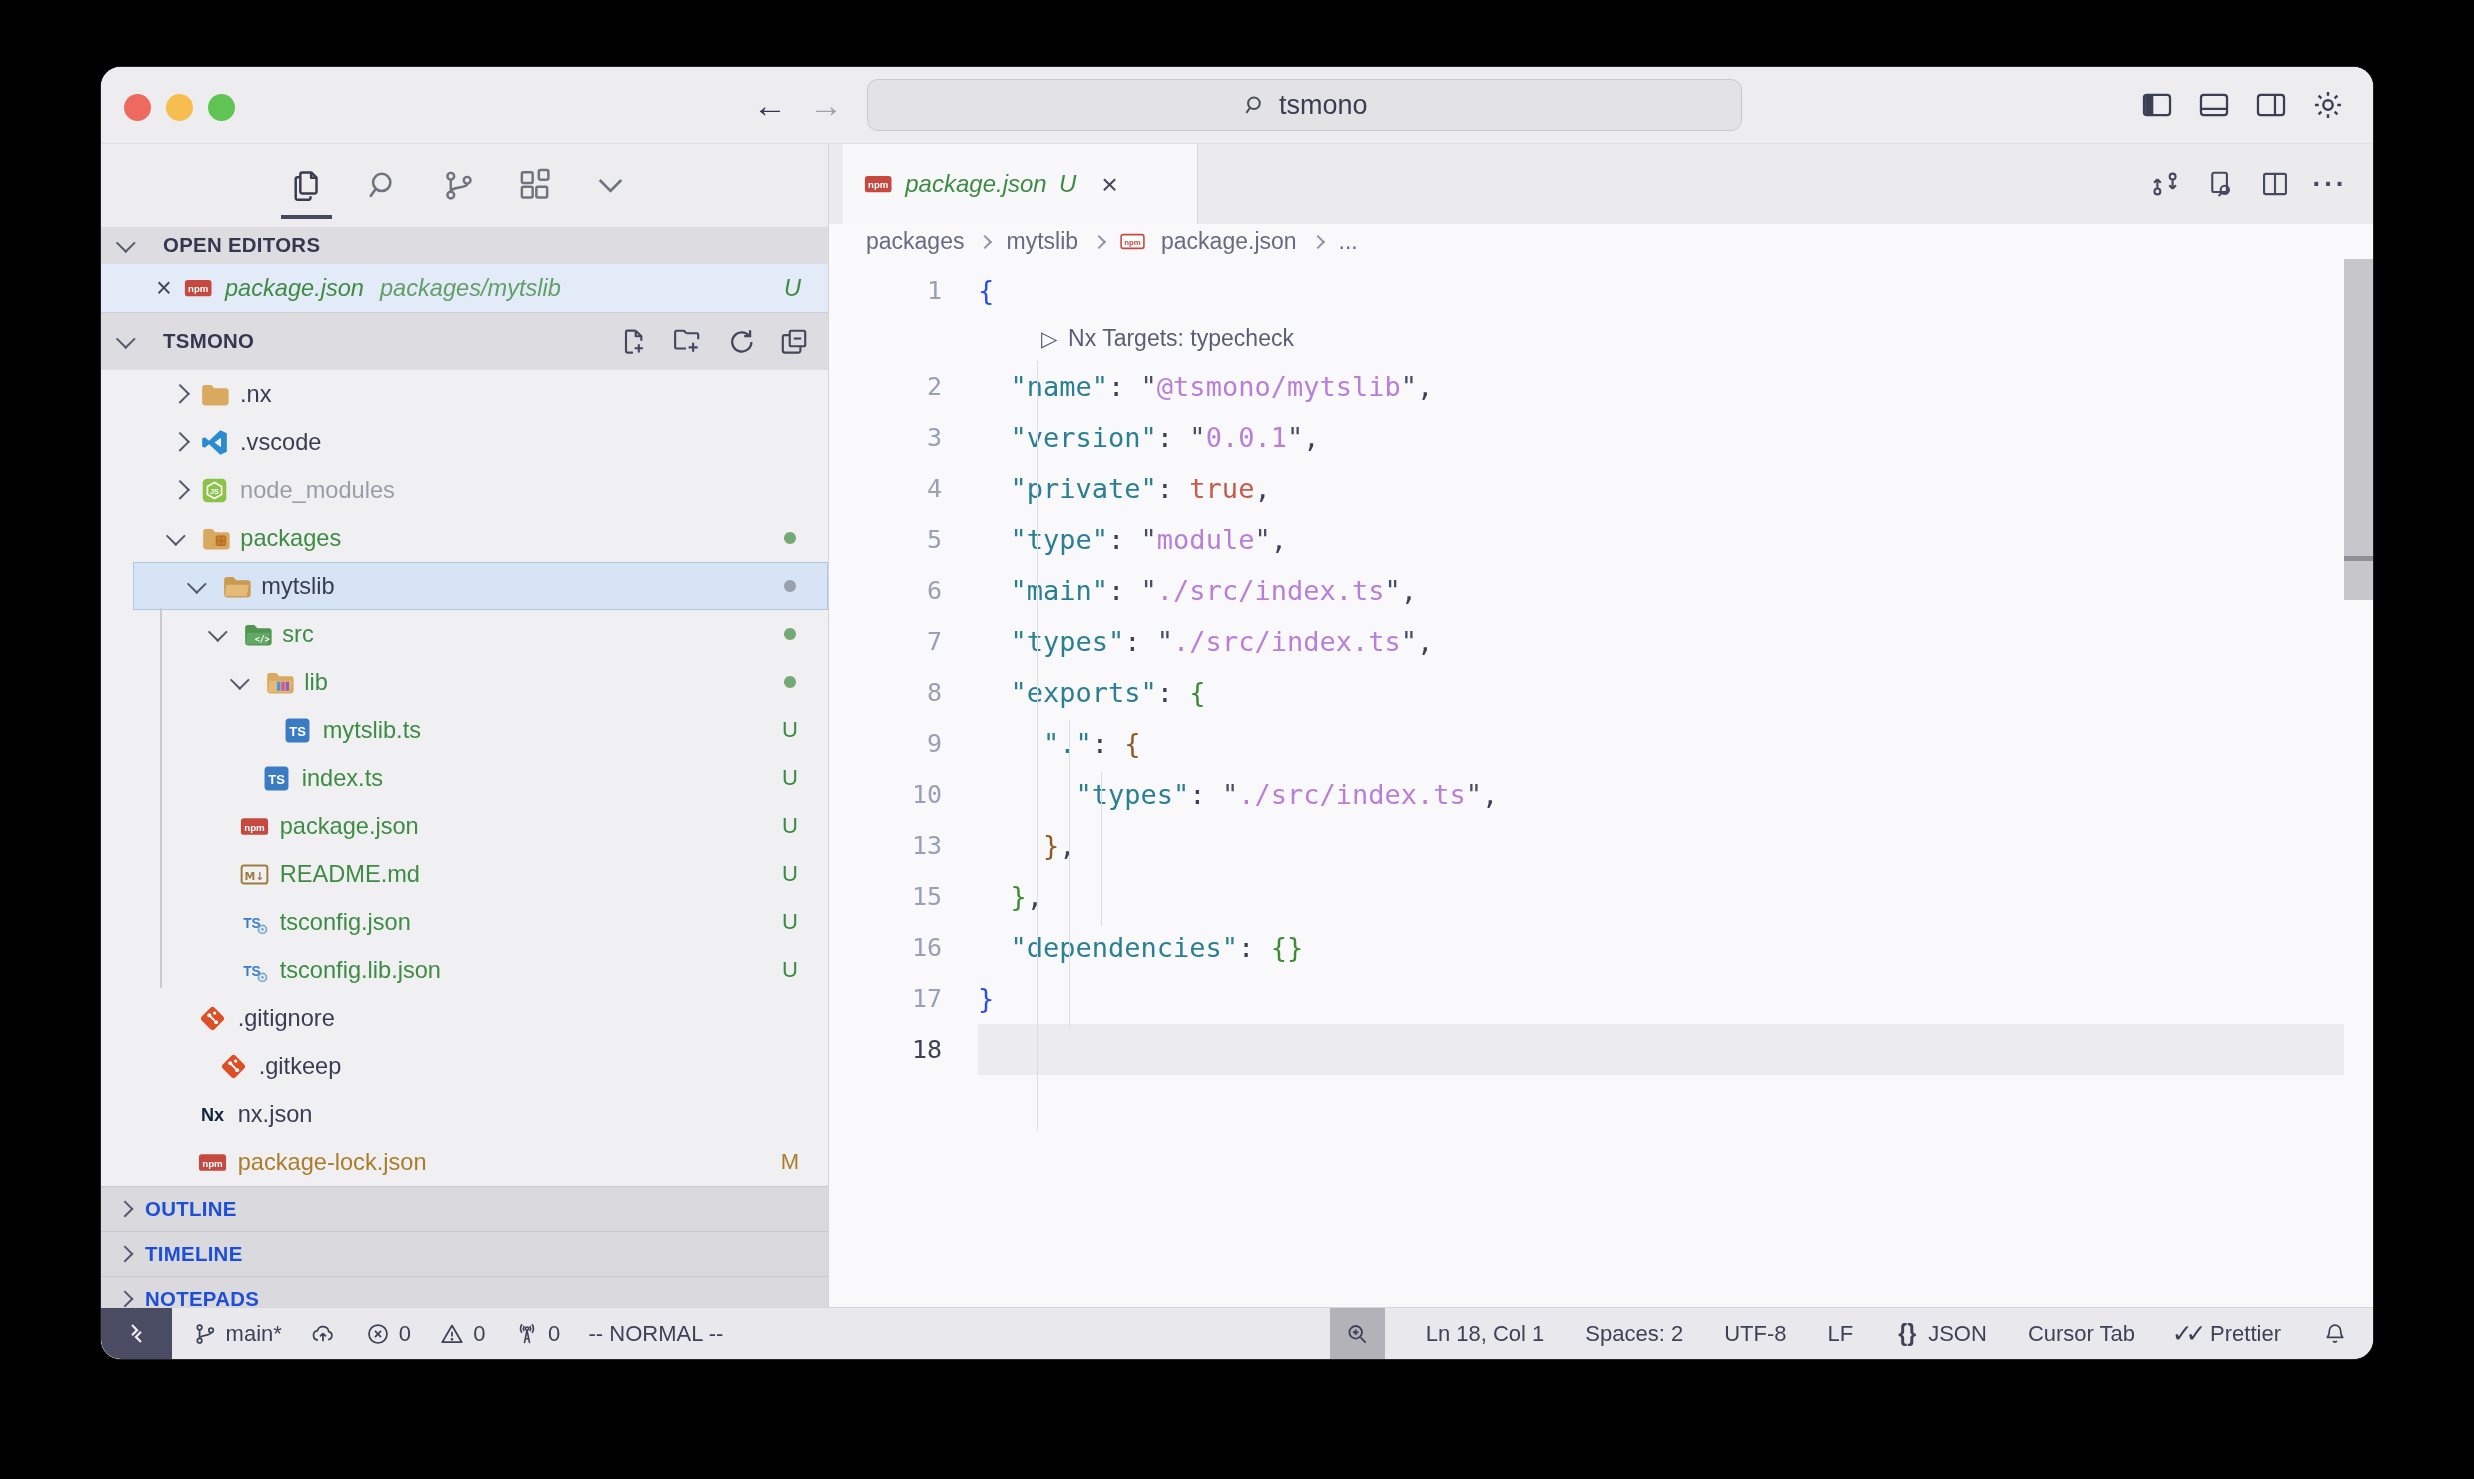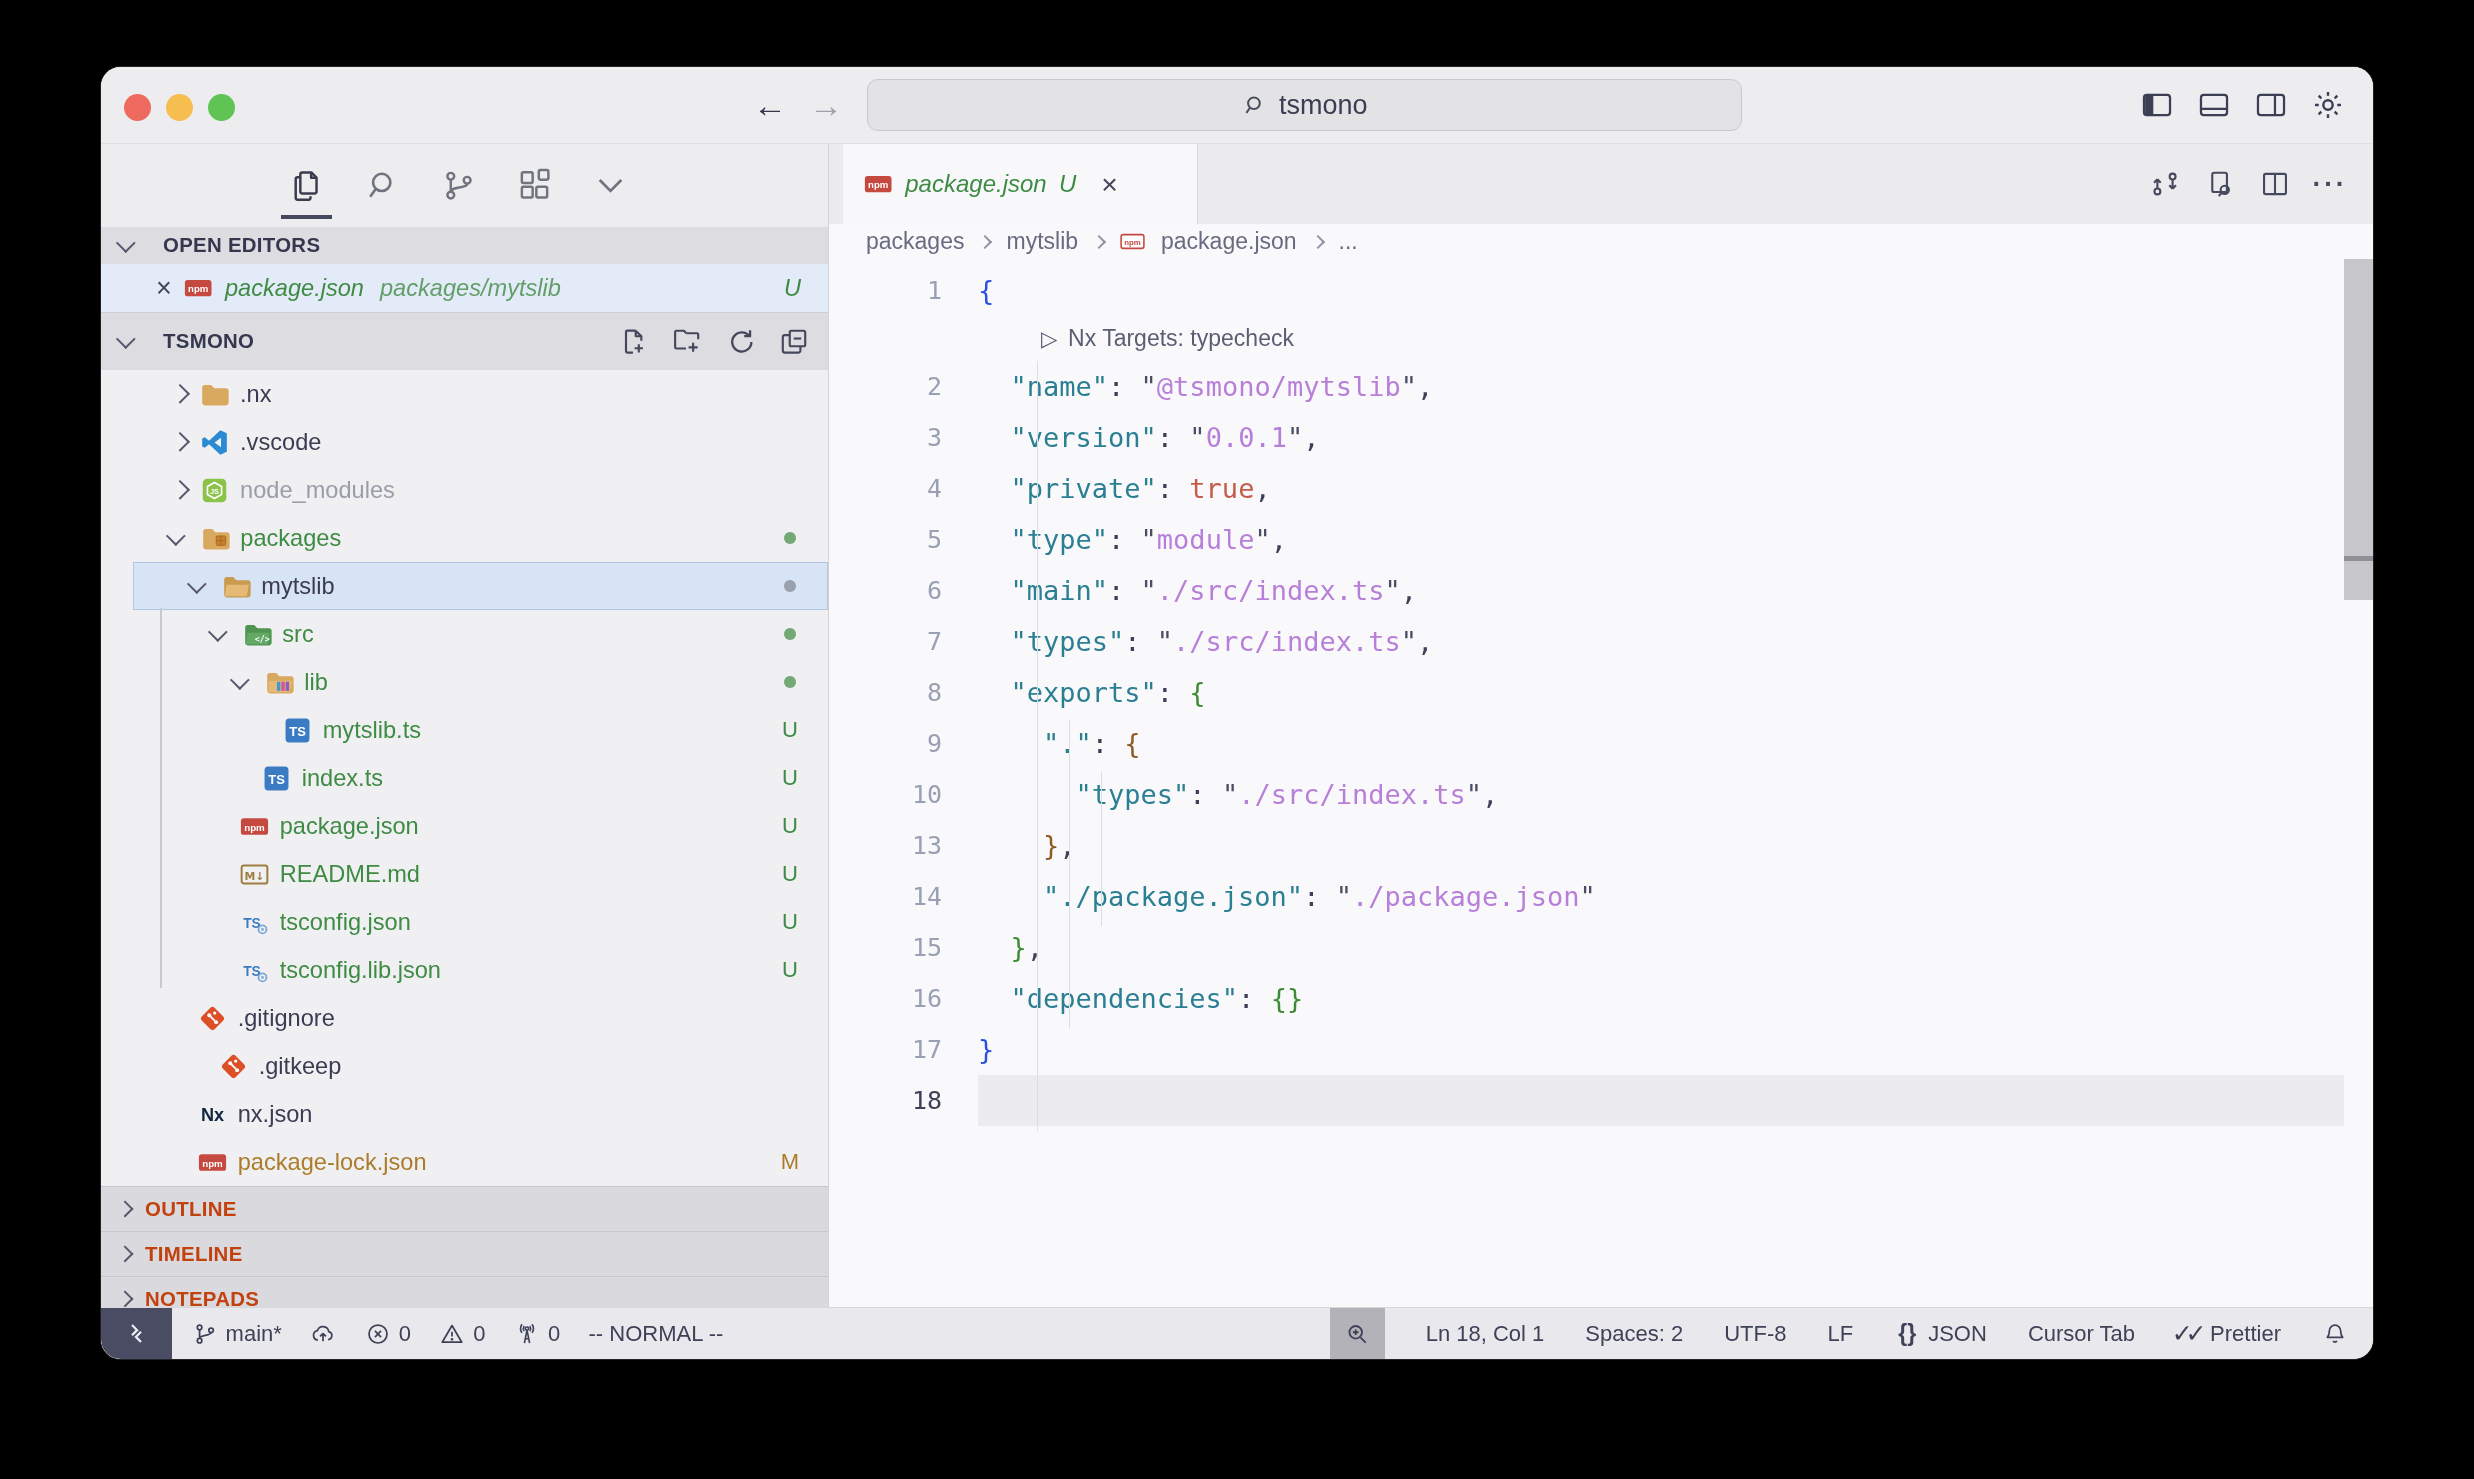--- a/index.html
+++ b/index.html
@@ -52,21 +52,21 @@
   .t-label{margin-left:10.7px;white-space:nowrap;}
   .t-right{margin-left:auto;margin-right:23px;width:30px;display:flex;justify-content:center;}
   .t-badge{font-size:22px;}
   .t-dot{width:11.6px;height:11.6px;border-radius:50%;}
   .t-dot.green{background:#74a874;}
   .t-dot.gray{background:#98a1ad;}
   .t-dark{color:#3a3d52;}.t-green{color:#3e8b44;}.t-gray{color:#9a9da8;}.t-gold{color:#ab7c2a;}
   .tree-guide{position:absolute;width:1.8px;background:#c9c9cf;left:59px;}
   .bottom-secs{margin-top:auto;background:#d9d9de;}
   .b-head{height:44px;display:flex;align-items:center;gap:14.2px;padding:0 18px;font-size:20.4px;font-weight:700;
-          color:#c2410c;letter-spacing:0.3px;border-top:0.9px solid #c7c7cd;}
+          color:#1d4ed8;letter-spacing:0.3px;border-top:0.9px solid #c7c7cd;}
   .b-head .chev{width:9.8px;height:9.8px;border-width:2.1px;margin:0;}
   
   .editor{flex:1;display:flex;flex-direction:column;min-width:0;background:#f9f9fb;}
   .tabbar{height:80px;flex:0 0 80px;background:#ebebee;display:flex;align-items:stretch;position:relative;}
   .tab{margin-left:14.2px;width:315px;background:#f8f8fa;border-right:0.9px solid #d9d9de;display:flex;align-items:center;
        padding:0 18px 0 21.3px;gap:12.4px;font-size:24px;}
   .tab .ic{width:28.4px;height:28.4px;}
   .tab-label{color:#3e8b44;font-style:italic;}
   .tab-badge{color:#3e8b44;font-style:italic;}
   .tab-close{margin-left:12.4px;color:#43465c;font-size:28.4px;line-height:1;}
@@ -607,24 +607,20 @@
             </div>
             <div class="cl-row">
               <span class="cl-gutter">10</span>
               <span class="cl-text"><span class="">      </span><span class="tk-k">"types"</span><span class="tk-p">:</span><span class=""> </span><span class="tk-q">"</span><span class="tk-s">./src/index.ts</span><span class="tk-q">"</span><span class="tk-p">,</span></span>
             </div>
             <div class="cl-row">
               <span class="cl-gutter">13</span>
               <span class="cl-text"><span class="">    </span><span class="tk-b3">}</span><span class="tk-p">,</span></span>
             </div>
             <div class="cl-row">
-              <span class="cl-gutter">14</span>
-              <span class="cl-text"><span class="">    </span><span class="tk-k">"./package.json"</span><span class="tk-p">:</span><span class=""> </span><span class="tk-q">"</span><span class="tk-s">./package.json</span><span class="tk-q">"</span></span>
-            </div>
-            <div class="cl-row">
               <span class="cl-gutter">15</span>
               <span class="cl-text"><span class="">  </span><span class="tk-b2">}</span><span class="tk-p">,</span></span>
             </div>
             <div class="cl-row">
               <span class="cl-gutter">16</span>
               <span class="cl-text"><span class="">  </span><span class="tk-k">"dependencies"</span><span class="tk-p">:</span><span class=""> </span><span class="tk-b2">{}</span></span>
             </div>
             <div class="cl-row">
               <span class="cl-gutter">17</span>
               <span class="cl-text"><span class="tk-b1">}</span></span>

